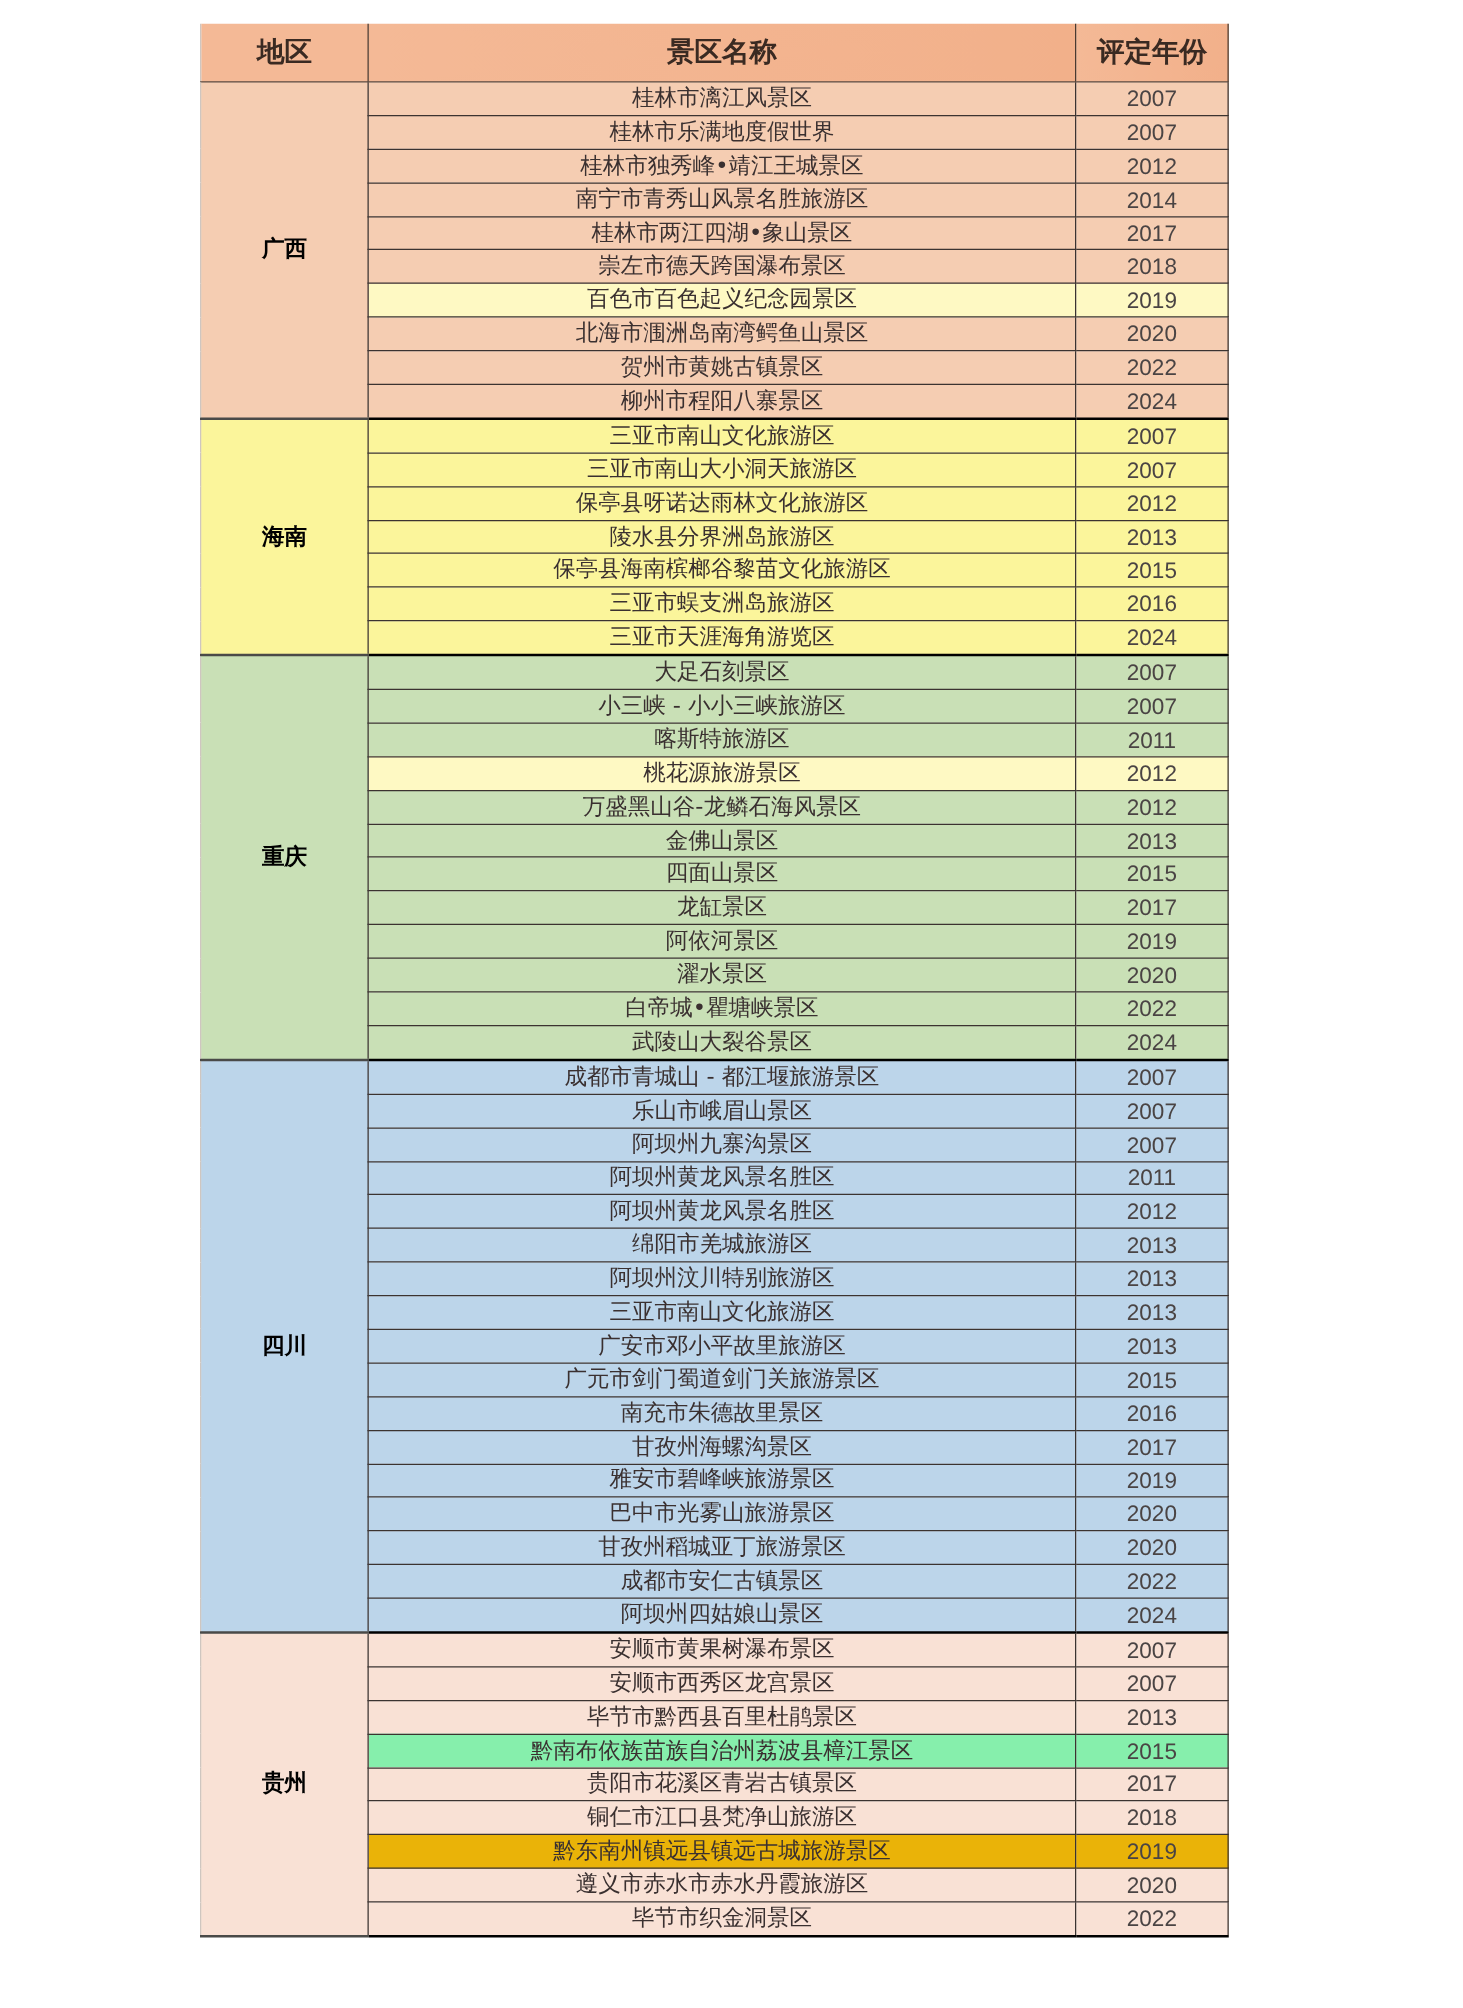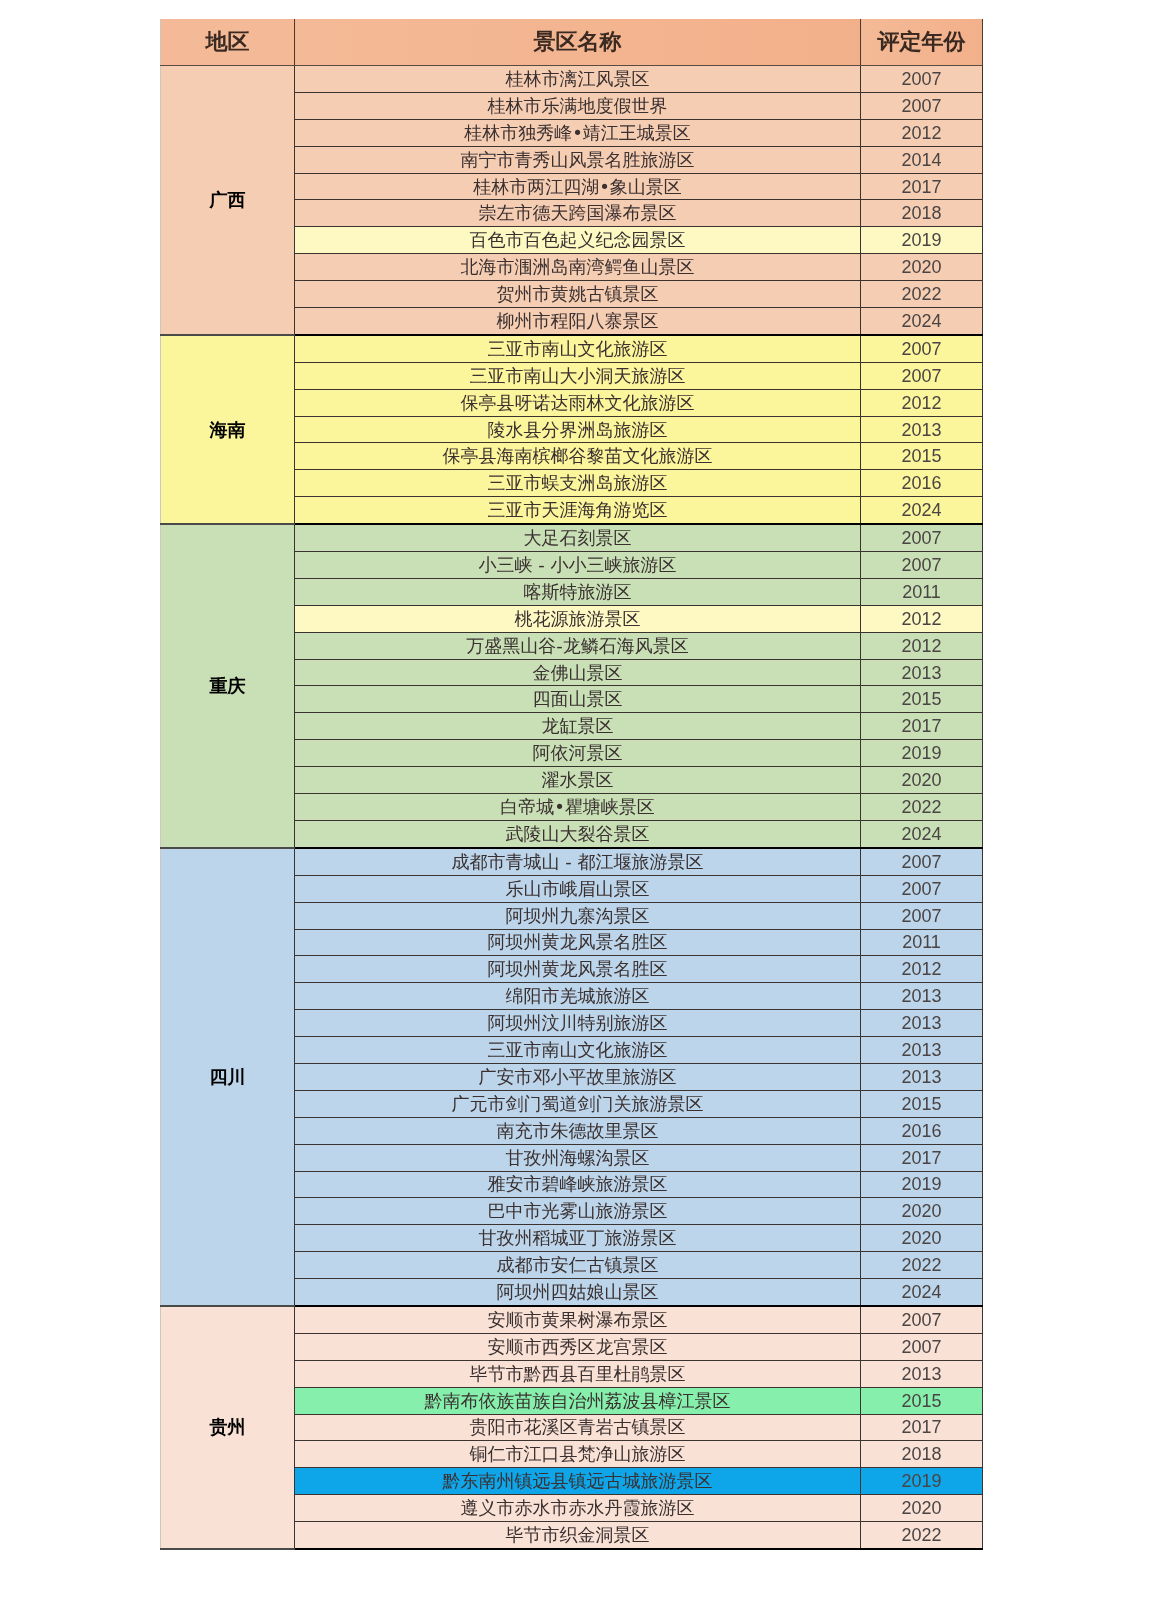--- a/index.html
+++ b/index.html
@@ -254,21 +254,21 @@
         <td class="year">2015</td>
       </tr>
       <tr style="background: rgb(249, 225, 213);">
         <td>贵阳市花溪区青岩古镇景区</td>
         <td class="year">2017</td>
       </tr>
       <tr style="background: rgb(249, 225, 213);">
         <td>铜仁市江口县梵净山旅游区</td>
         <td class="year">2018</td>
       </tr>
-      <tr style="background: #0ea5e9; padding-left: 24px;">
+      <tr style="background: #eab308; padding-left: 24px;">
         <td>黔东南州镇远县镇远古城旅游景区</td>
         <td class="year">2019</td>
       </tr>
       <tr style="background: rgb(249, 225, 213);">
         <td>遵义市赤水市赤水丹霞旅游区</td>
         <td class="year">2020</td>
       </tr>
       <tr class="last" style="background: rgb(249, 225, 213);">
         <td>毕节市织金洞景区</td>
         <td class="year">2022</td>

